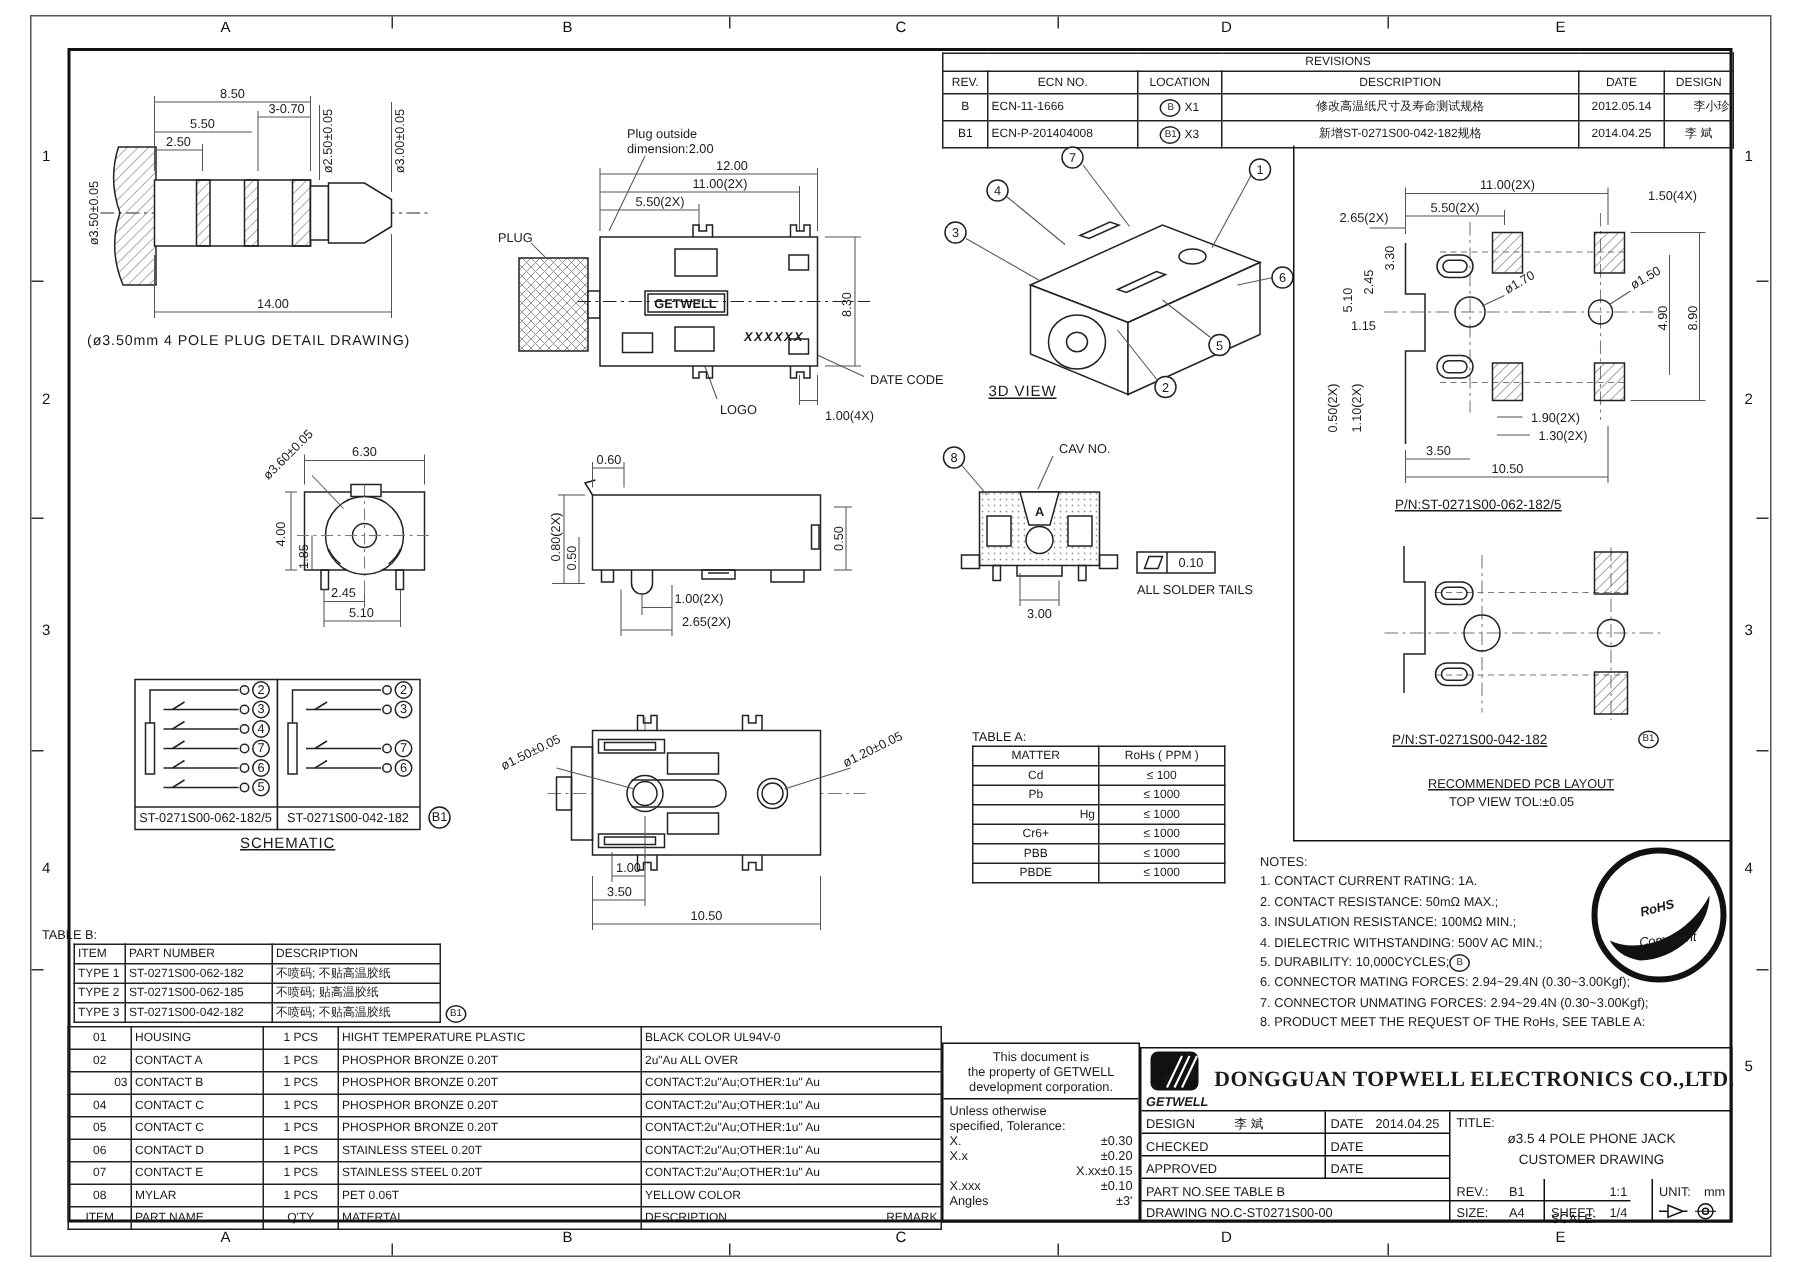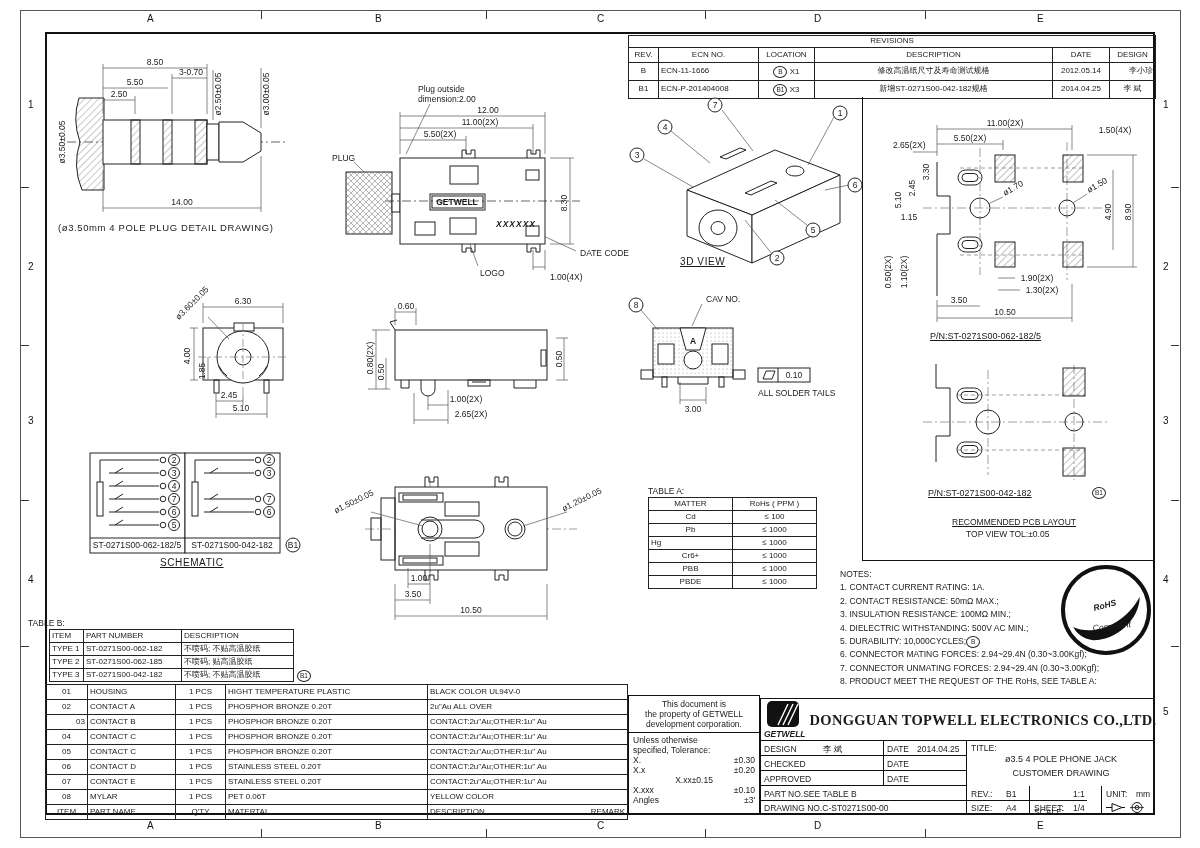--- a/index.html
+++ b/index.html
@@ -240,21 +240,21 @@
       <circle cx="152" cy="163" r="7"></circle>
     </g>
     <text x="90" y="13" text-anchor="middle" font-size="8">7</text>
     <text x="215" y="21" text-anchor="middle" font-size="8">1</text>
     <text x="40" y="35" text-anchor="middle" font-size="8">4</text>
     <text x="12" y="63" text-anchor="middle" font-size="8">3</text>
     <text x="230" y="93" text-anchor="middle" font-size="8">6</text>
     <text x="188" y="138" text-anchor="middle" font-size="8">5</text>
     <text x="152" y="166" text-anchor="middle" font-size="8">2</text>
   </svg>
-  <div class="abs cap und" style="left:680px;top:256px;font-size:10px">3D VIEW</div>
+  <div class="abs cap und" style="left:659px;top:256px;font-size:10px">3D VIEW</div>
 
   <div class="abs vline" style="left:862px;top:97px;height:463px"></div>
   <div class="abs hline" style="left:862px;top:560px;width:292px"></div>
 
   <svg class="abs" style="left:865px;top:100px" width="290" height="228" viewBox="0 0 290 228">
     <defs>
         <pattern id="hb1" width="5" height="5" patternUnits="userSpaceOnUse" patternTransform="rotate(45)">
           <line x1="0" y1="0" x2="0" y2="5" stroke="#666" stroke-width="0.8"></line>
         </pattern>
       </defs>
@@ -579,21 +579,21 @@
         </tr>
     <tr>
           <td style="height:12px;text-align:center">Cd</td>
           <td style="text-align:center">≤ 100</td>
         </tr>
     <tr>
           <td style="height:12px;text-align:center">Pb</td>
           <td style="text-align:center">≤ 1000</td>
         </tr>
     <tr>
-          <td style="height:12px;text-align:left">Hg</td>
+          <td style="height:12px;text-align:right">Hg</td>
           <td style="text-align:center">≤ 1000</td>
         </tr>
     <tr>
           <td style="height:12px;text-align:center">Cr6+</td>
           <td style="text-align:center">≤ 1000</td>
         </tr>
     <tr>
           <td style="height:12px;text-align:center">PBB</td>
           <td style="text-align:center">≤ 1000</td>
         </tr>
@@ -742,21 +742,21 @@
       <div class="lbl">Unless otherwise</div>
       <div class="lbl">specified, Tolerance:</div>
       <div class="lbl" style="display:flex;justify-content:space-between">
           <span>X.</span>
           <span>±0.30</span>
         </div>
       <div class="lbl" style="display:flex;justify-content:space-between">
           <span>X.x</span>
           <span>±0.20</span>
         </div>
-      <div class="lbl" style="display:flex;justify-content:center">
+      <div class="lbl" style="display:flex;justify-content:flex-end">
           <span>X.xx</span>
           <span>±0.15</span>
         </div>
       <div class="lbl" style="display:flex;justify-content:space-between">
           <span>X.xxx</span>
           <span>±0.10</span>
         </div>
       <div class="lbl" style="display:flex;justify-content:space-between">
           <span>Angles</span>
           <span>±3'</span>

